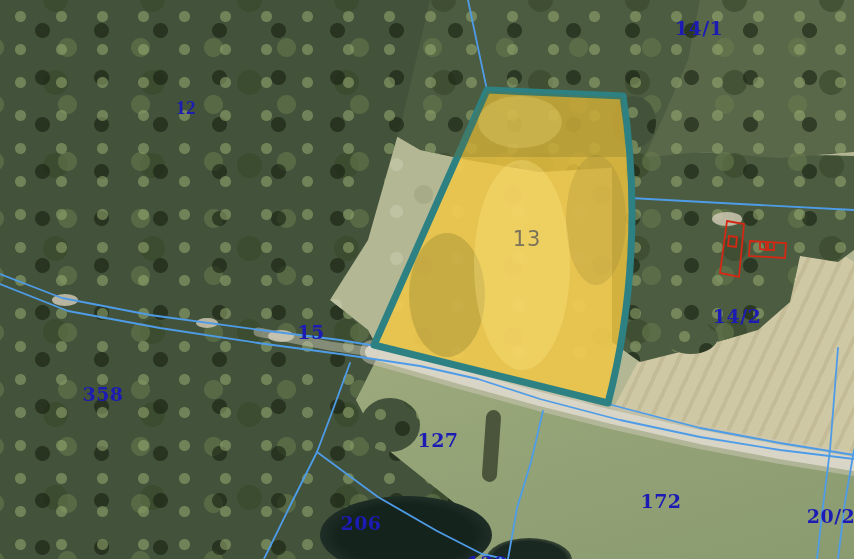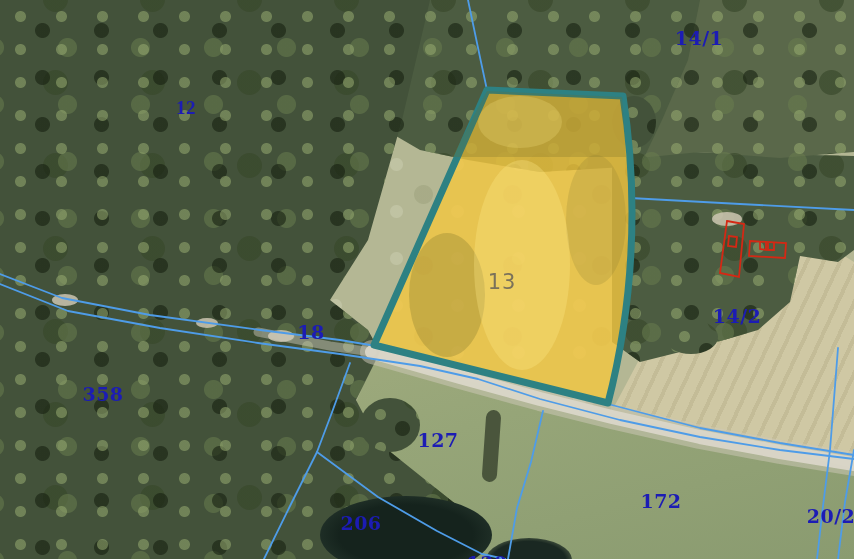--- a/index.html
+++ b/index.html
@@ -124,25 +124,25 @@
     <g>
       <path class="bldg" d="M727,221 L744,224 L739,277 L720,273 Z"></path>
       <path class="bldg" d="M729,236 L737,237 L736,247 L728,246 Z"></path>
       <path class="bldg" d="M750,241 L786,243 L785,258 L749,256 Z"></path>
       <path class="bldg" d="M760,242 L760,249 L766,250 L766,242"></path>
       <path class="bldg" d="M768,243 L768,250 L774,250 L774,243"></path>
     </g>
   </svg>
 
   <div class="layer" id="labels-layer">
-      <div class="plabel" style="left: 699px; top: 38px;">14/1</div>
+      <div class="plabel" style="left: 699px; top: 28px;">14/1</div>
       <div class="plabel" style="left: 186px; top: 108px; font-family: Liberation Serif, serif;">12</div>
-      <div class="plabel selected" style="left: 502px; top: 239px; margin-top: 43px;">13</div>
+      <div class="plabel selected" style="left: 527px; top: 239px;">13</div>
       <div class="plabel" style="left: 737px; top: 308px; margin-top: 8px;">14/2</div>
-      <div class="plabel" style="left: 311px; top: 332px;">18</div>
+      <div class="plabel" style="left: 311px; top: 332px;">15</div>
       <div class="plabel" style="left: 103px; top: 394px;">358</div>
       <div class="plabel" style="left: 438px; top: 440px;">127</div>
       <div class="plabel" style="left: 361px; top: 523px;">206</div>
       <div class="plabel" style="left: 661px; top: 501px;">172</div>
       <div class="plabel" style="left: 831px; top: 516px;">20/2</div>
       <div class="plabel" style="left: 487px; top: 563px;">130</div>
     </div>
 
 </div>
 

